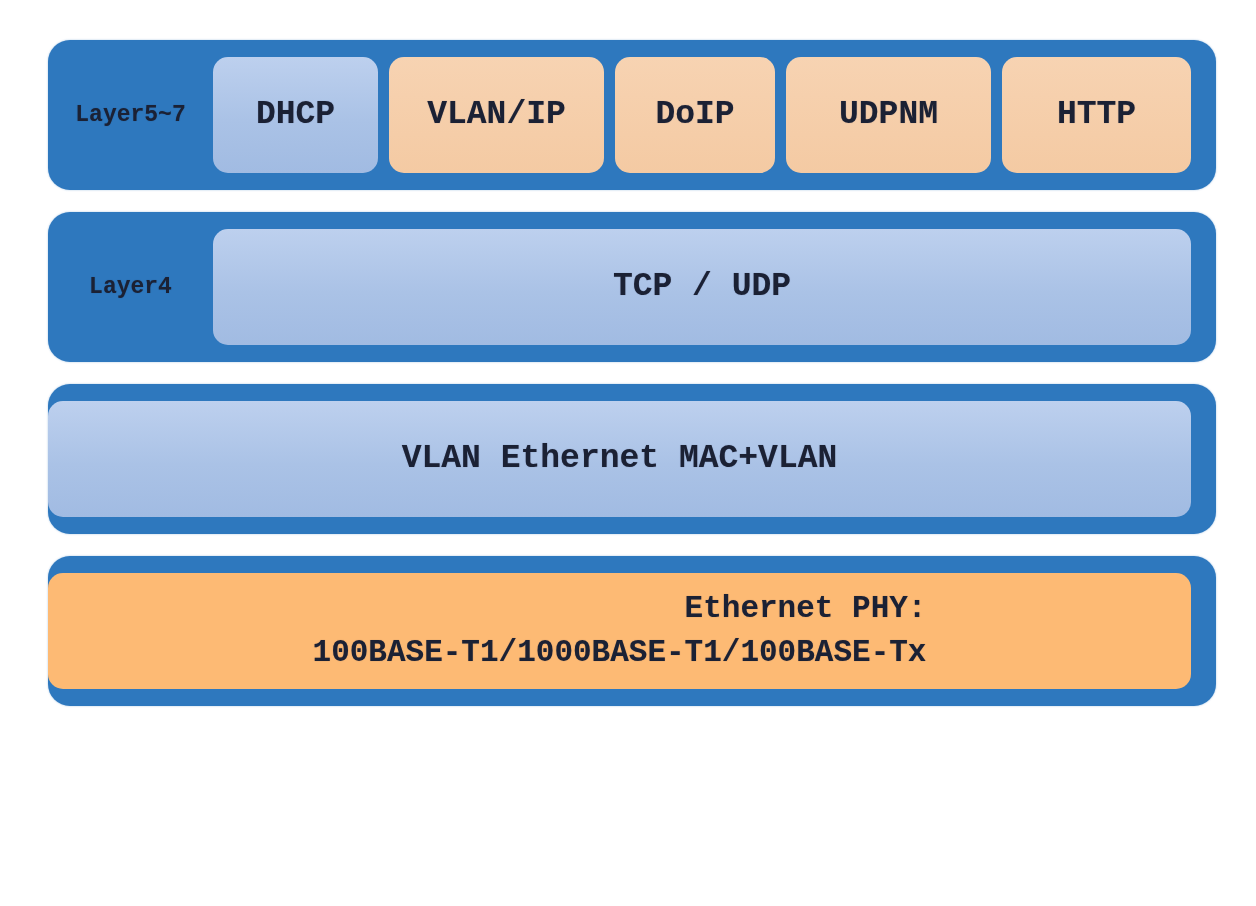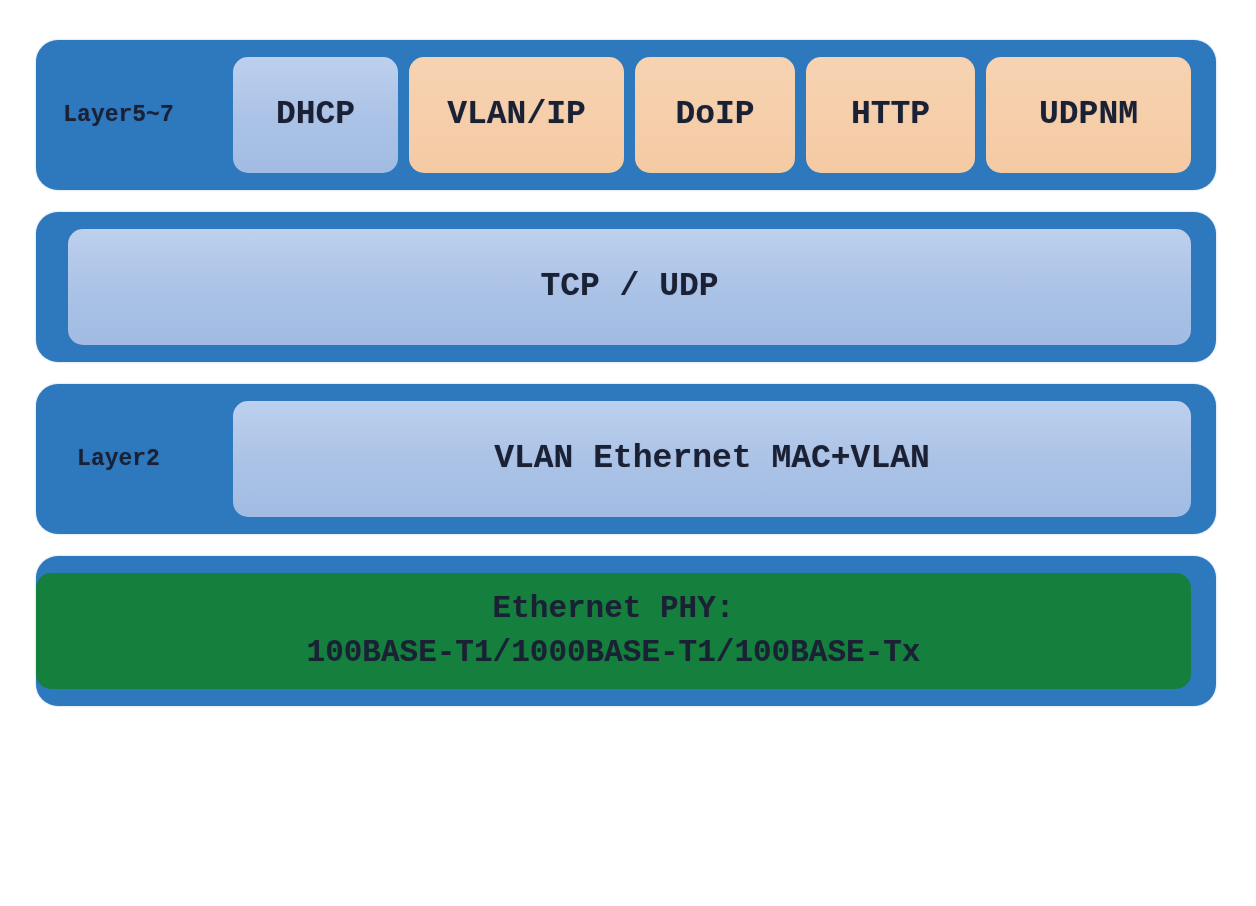--- a/index.html
+++ b/index.html
@@ -9,21 +9,21 @@
     width: 1256px;
     height: 906px;
     overflow: hidden;
     font-family: "Liberation Mono", "DejaVu Sans Mono", monospace;
   }
   .canvas {
     position: relative;
     width: 1256px;
     height: 906px;
     box-sizing: border-box;
-    padding: 40px 40px 28px 36px;
+    padding: 40px 40px 28px 48px;
     display: flex;
     flex-direction: column;
     gap: 22px;
   }
   .row {
     height: 150px;
     flex: 0 0 150px;
     background: #2e78be;
     border-radius: 22px;
     display: flex;
@@ -59,30 +59,29 @@
     text-align: center;
     color: #1b2134;
     font-size: 33px;
     font-weight: 700;
     white-space: pre-line;
     line-height: 1.3;
     text-shadow: 0 0 1px rgba(25,30,70,0.35);
   }
   .box.blue {
     background: linear-gradient(180deg, #bdd0ee 0%, #aac2e6 55%, #a1bbe2 100%);
-    margin-left: 32px;
   }
   .box.peach {
     background: linear-gradient(180deg, #f7d3b2 0%, #f4caa3 100%);
   }
   .box.cream {
-    background: #15803d;
+    background: #fdba74;
     border-radius: 15px;
   }
-  .box.full { flex: 1 1 auto; }
+  .box.full { flex: 1 1 auto; text-align: right; }
   
   .w-dhcp   { flex: 0 0 165px; }
   .w-someip { flex: 0 0 215px; }
   .w-doip   { flex: 0 0 160px; }
   .w-udpnm  { flex: 0 0 205px; }
   .w-http   { flex: 1 1 auto; }
   
   .box.phy { font-size: 31px; line-height: 1.42; }
 </style>
 </head>
@@ -91,36 +90,36 @@
 <div class="canvas">
 
   <div class="row">
     <div class="label-col">
       <span class="layer-label">Layer5~7</span>
     </div>
     <div class="boxes">
       <div class="box blue w-dhcp">DHCP</div>
       <div class="box peach w-someip">VLAN/IP</div>
       <div class="box peach w-doip">DoIP</div>
+      <div class="box peach w-udpnm">UDPNM</div>
       <div class="box peach w-http">HTTP</div>
-      <div class="box peach w-udpnm">UDPNM</div>
     </div>
   </div>
 
   <div class="row">
+    <div class="label-col">
+      <span class="layer-label">Layer4</span>
+    </div>
     <div class="boxes">
       <div class="box blue full">TCP / UDP</div>
     </div>
   </div>
 
 
   <div class="row">
-    <div class="label-col">
-      <span class="layer-label">Layer2</span>
-    </div>
     <div class="boxes">
       <div class="box blue full">VLAN Ethernet MAC+VLAN</div>
     </div>
   </div>
 
   <div class="row">
     <div class="boxes">
       <div class="box cream full phy">Ethernet PHY:
 100BASE-T1/1000BASE-T1/100BASE-Tx</div>
     </div>

